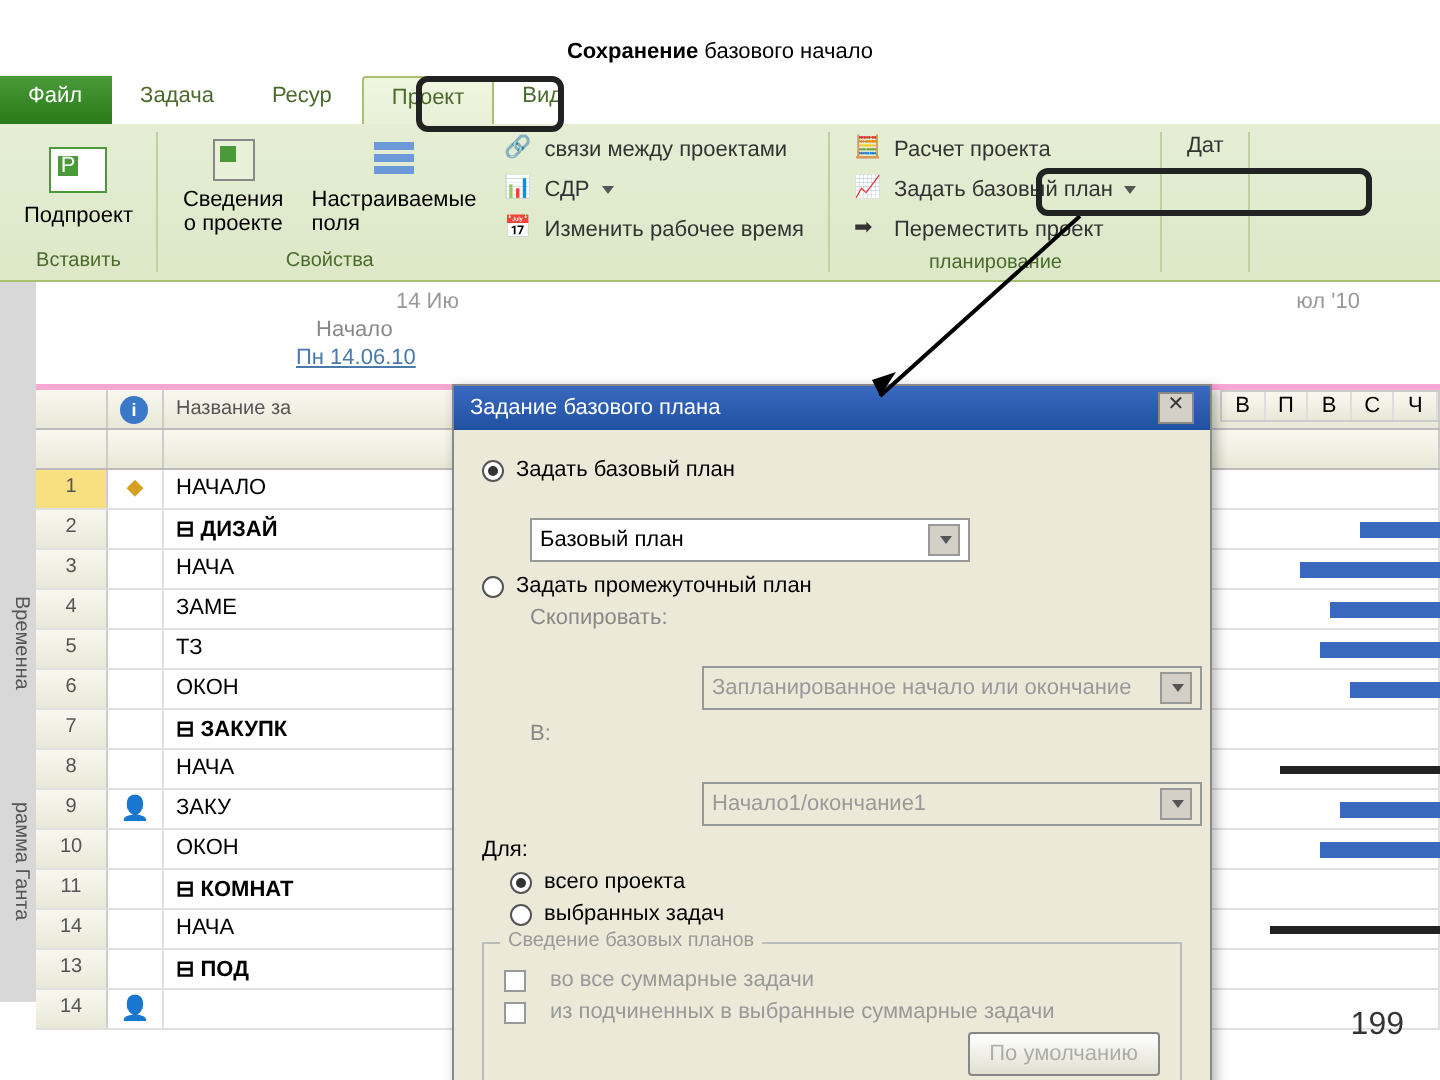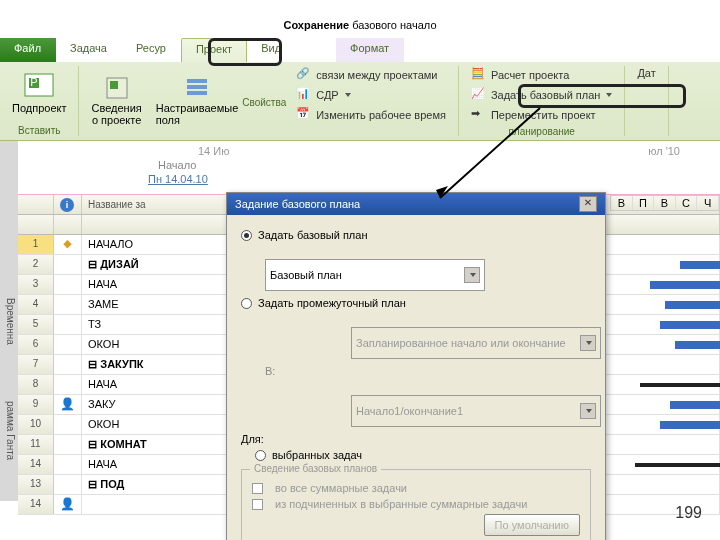--- a/index.html
+++ b/index.html
@@ -16,21 +16,21 @@
 .rgroup{border-right:1px solid #c0d0a0;padding:0 8px;display:flex;flex-direction:column;align-items:center;justify-content:space-between}
 .rgroup-label{font-size:10px;color:#4a6a2a;text-align:right;margin-top:2px}
 .big-btn{display:flex;flex-direction:column;align-items:center;gap:2px;padding:2px 4px}
 .ico{width:24px;height:24px;display:inline-block}
 .ico-lg{width:32px;height:32px}
 .btn-row{display:flex;flex-direction:column;gap:2px;align-items:flex-start}
 .small-btn{display:flex;align-items:center;gap:4px;padding:1px 4px;white-space:nowrap;color:#333}
 .triangle{width:0;height:0;border-left:3px solid transparent;border-right:3px solid transparent;border-top:4px solid #555;display:inline-block;margin-left:2px}
 .sheet-area{display:flex;position:relative;height:360px}
 .vbar{width:18px;background:#d8d8d8;writing-mode:vertical-rl;text-align:center;font-size:10px;color:#555;padding:4px 2px}
-.timeline{height:54px;background:#fff;border-bottom:1px solid #f9a8d4;padding:4px 8px;font-size:10px;color:#4a7aaa;position:relative}
+.timeline{height:54px;background:#fff;border-bottom:3px solid #f9a8d4;padding:4px 8px;font-size:10px;color:#4a7aaa;position:relative}
 .timeline .start{color:#888;position:absolute;left:140px;top:18px}
 .timeline .date{color:#4a7aaa;text-decoration:underline;position:absolute;left:130px;top:32px}
 .grid{flex:1;background:#fff}
 .hdr-row{display:flex;background:linear-gradient(#f8f8f0,#e8e8d8);border-bottom:1px solid #bbb;height:20px}
 .hcell{border-right:1px solid #ccc;padding:3px 6px;font-size:10px;color:#555;display:flex;align-items:center;gap:4px}
 .row{display:flex;height:20px;border-bottom:1px solid #e0e0e0}
 .rownum{width:36px;background:linear-gradient(#f8f8f0,#e8e8d8);border-right:1px solid #ccc;text-align:center;padding:3px 0;font-size:10px;color:#555}
 .rownum.sel{background:#f8e080}
 .indcell{width:28px;border-right:1px solid #e0e0e0;text-align:center;padding:2px}
 .namecell{flex:1;padding:3px 6px;border-right:1px solid #e0e0e0}
@@ -39,21 +39,21 @@
 .gantt-hdr .wk{padding:2px 4px;border-bottom:1px solid #ccc}
 .gantt-hdr .days{display:flex}
 .gantt-hdr .days span{flex:1;text-align:center;border-right:1px solid #ddd;padding:1px 0}
 .dialog{position:absolute;left:226px;top:192px;width:380px;background:#ece9d8;border:1px solid #888;box-shadow:2px 2px 6px rgba(0,0,0,.3);z-index:10}
 .dlg-title{background:linear-gradient(#3a6ac0,#2050a0);color:#fff;padding:3px 8px;font-size:11px;display:flex;justify-content:space-between;align-items:center}
 .dlg-close{width:18px;height:16px;background:#d4d0c8;border:1px solid #888;text-align:center;line-height:12px;font-size:10px;color:#333}
 .dlg-body{padding:10px 14px}
 .radio-row{display:flex;align-items:center;gap:6px;margin:4px 0}
 .radio{width:11px;height:11px;border:1px solid #555;border-radius:50%;background:#fff;display:inline-flex;align-items:center;justify-content:center}
 .radio.checked::after{content:"";width:5px;height:5px;background:#333;border-radius:50%}
-.combo{width:220px;height:32px;border:1px solid #999;background:#fff;display:flex;align-items:center;padding:0 4px;margin-left:24px;margin-top:18px;margin-bottom:6px;justify-content:space-between}
+.combo{width:220px;height:22px;border:1px solid #999;background:#fff;display:flex;align-items:center;padding:0 4px;margin-left:24px;margin-top:18px;margin-bottom:6px;justify-content:space-between}
 .combo.disabled{background:#ece9d8;color:#999}
 .combo .arr{width:16px;height:16px;background:#d4d0c8;border:1px solid #999;display:flex;align-items:center;justify-content:center}
 .lbl{color:#888;margin-left:24px;display:inline-block;width:80px}
 .fieldset{border:1px solid #bbb;margin:8px 0 4px;padding:8px 10px 6px;position:relative}
 .fieldset .legend{position:absolute;top:-7px;left:8px;background:#ece9d8;padding:0 4px;color:#999;font-size:10px}
 .chk{width:11px;height:11px;border:1px solid #999;background:#fff;display:inline-block;margin-right:6px}
 .dlg-btns{display:flex;justify-content:flex-end;gap:6px;padding:6px 10px 10px;align-items:center}
 .dlg-btns .left{margin-right:auto}
 .btn{min-width:72px;height:22px;background:linear-gradient(#fff,#e0e0d0);border:1px solid #888;border-radius:2px;padding:0 10px;font-size:11px}
 .arrow-line{position:absolute;z-index:20;pointer-events:none}
@@ -70,37 +70,36 @@
 <div class="title"><strong>Сохранение</strong><span> базового начало</span></div>
 
 <div class="ribbon">
  <div class="tabs">
   <div class="tab file">Файл</div>
   <div class="tab">Задача</div>
   <div class="tab">Ресур</div>
   <div class="tab active">Проект</div>
   <div class="tab">Вид</div>
   <div style="width:40px"></div>
-  <div class="tab" style="background:#f0e8f8">Формат</div>
  </div>
  <div class="highlight-box" style="left:208px;top:38px;width:74px;height:28px"></div>
  <div class="ribbon-body">
   <div class="rgroup">
    <div class="big-btn">
     <span class="ico ico-lg"><svg viewBox="0 0 32 32">
               <rect x="2" y="6" width="28" height="22" fill="#fff" stroke="#4a9a3a"></rect>
               <rect x="6" y="10" width="10" height="10" fill="#4a9a3a"></rect>
               <text x="11" y="18" fill="#fff" font-size="9" text-anchor="middle">P</text>
             </svg></span>
     <span>Подпроект</span>
    </div>
    <div class="rgroup-label">Вставить</div>
   </div>
   <div class="rgroup" style="flex-direction:row;align-items:flex-start;gap:6px">
-   <div style="display:flex;flex-direction:row;align-items:center;height:100%;justify-content:space-between">
+   <div style="display:flex;flex-direction:column;align-items:center;height:100%;justify-content:space-between">
     <div style="display:flex;gap:6px">
      <div class="big-btn">
       <span class="ico"><svg viewBox="0 0 24 24">
                   <rect x="2" y="2" width="20" height="20" fill="#e8f0d8" stroke="#888"></rect>
                   <rect x="5" y="5" width="8" height="8" fill="#4a9a3a"></rect>
                 </svg></span>
       <span style="white-space:pre;text-align:center">Сведения
 о проекте</span>
      </div>
      <div class="big-btn">
@@ -155,21 +154,21 @@
  </div>
  <div class="highlight-box" style="left:518px;top:84px;width:168px;height:24px"></div>
 </div>
 
 <div class="sheet-area">
  <div class="vbar">Временна</div>
  <div style="flex:1;position:relative">
   <div class="timeline">
    <span style="position:absolute;left:180px;top:4px;color:#999">14 Ию</span>
    <span class="start">Начало</span>
-   <span class="date">Пн 14.04.10</span>
+   <span class="date">Пн 14.06.10</span>
    <span style="position:absolute;right:40px;top:4px;color:#999">юл '10</span>
   </div>
   <div style="display:flex">
    <div class="vbar" style="position:absolute;left:-18px;top:220px;height:140px">рамма Ганта</div>
    <div class="grid">
     <div class="hdr-row">
      <div class="hcell" style="width:36px"></div>
      <div class="hcell" style="width:28px">
               <span class="info-ico">i</span>
             </div>
@@ -315,35 +314,40 @@
   <div class="combo">
         <span>Базовый план</span>
         <span class="arr">
           <span class="triangle"></span>
         </span>
       </div>
   <div class="radio-row">
         <span class="radio"></span>
         <span>Задать промежуточный план</span>
       </div>
+  <div style="margin:2px 0"><span class="lbl">Скопировать:</span></div>
   <div class="combo disabled" style="margin-left:110px;width:250px">
         <span>Запланированное начало или окончание</span>
         <span class="arr">
           <span class="triangle"></span>
         </span>
       </div>
   <div style="margin:2px 0"><span class="lbl">В:</span></div>
   <div class="combo disabled" style="margin-left:110px;width:250px">
         <span>Начало1/окончание1</span>
         <span class="arr">
           <span class="triangle"></span>
         </span>
       </div>
   <div style="margin:6px 0 2px">Для:</div>
   <div class="radio-row" style="margin-left:14px">
+        <span class="radio checked"></span>
+        <span>всего проекта</span>
+      </div>
+  <div class="radio-row" style="margin-left:14px">
         <span class="radio"></span>
         <span>выбранных задач</span>
       </div>
   <div class="fieldset">
    <div class="legend">Сведение базовых планов</div>
    <div class="radio-row" style="color:#999">
           <span class="chk"></span>
           <span>во все суммарные задачи</span>
         </div>
    <div class="radio-row" style="color:#999">

